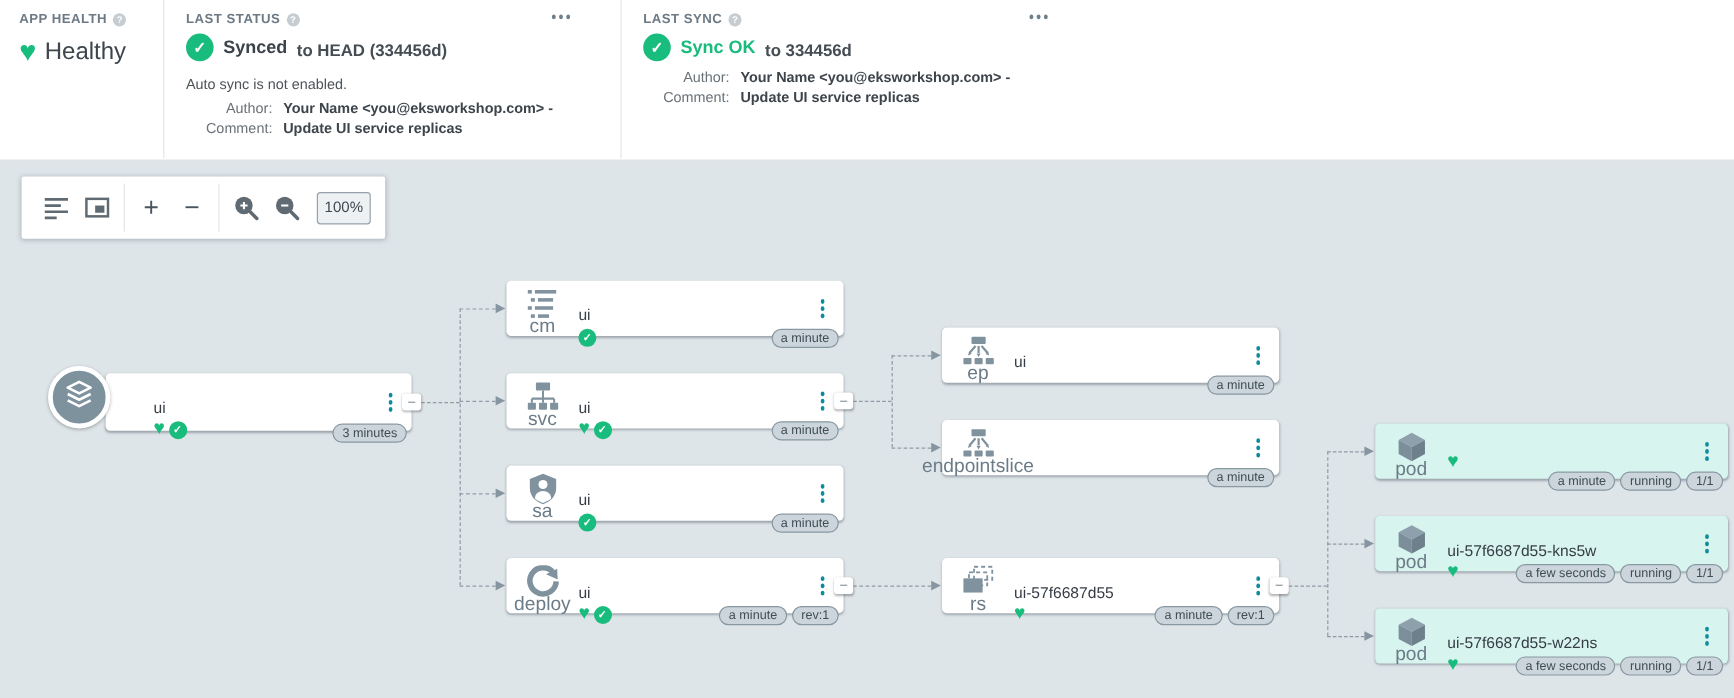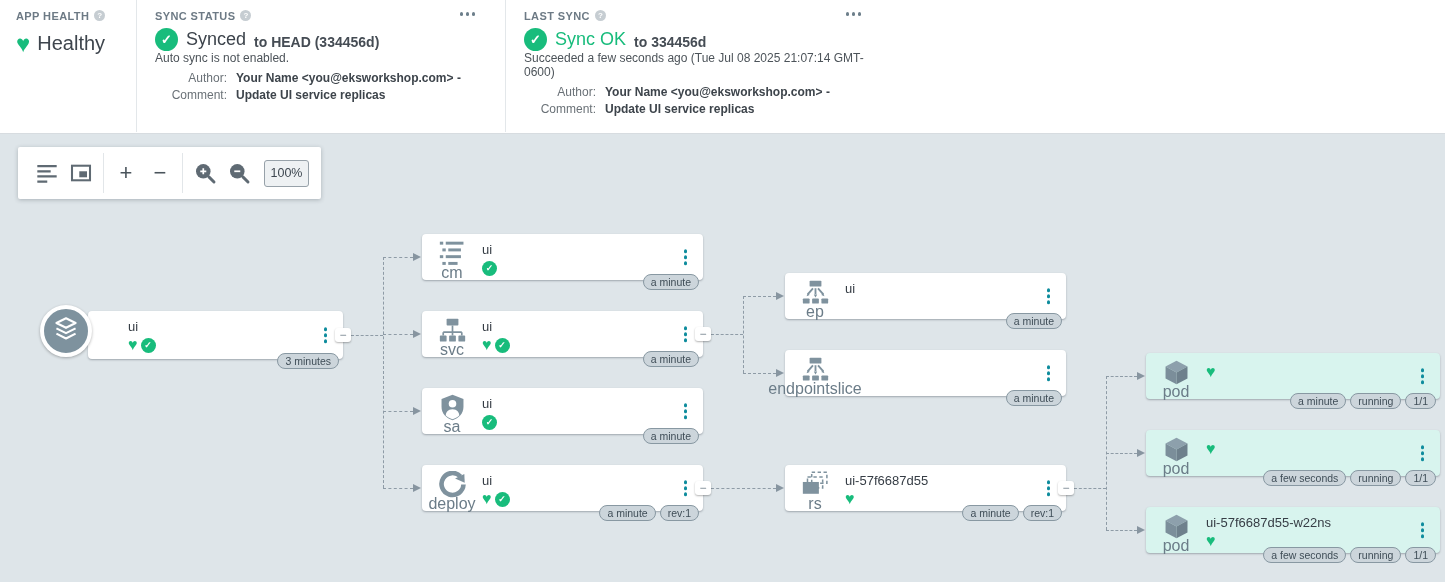--- a/index.html
+++ b/index.html
@@ -12,41 +12,41 @@
   *{box-sizing:border-box}
   body{margin:0;width:1445px;height:582px;position:relative;overflow:hidden;
        font-family:"Liberation Sans",sans-serif;background:#fff;color:#3d444c}
 
   
   .header{position:absolute;top:0;left:0;right:0;height:134px;background:#fff;
           border-bottom:1px solid #d7dce0}
   .panel{position:absolute;top:0;bottom:1px;padding:10px 0 0 16px}
   .panel-health{left:0;width:136px}
   .panel-sync{left:136px;width:369px;border-left:1px solid #e3e7ea;padding-left:18px}
-  .panel-last{left:505px;width:382px;border-left:1px solid #e3e7ea;padding-left:18px}
-  .sec-label-row{display:flex;align-items:flex-start;gap:5px}
+  .panel-last{left:517px;width:382px;border-left:1px solid #e3e7ea;padding-left:18px}
+  .sec-label-row{display:flex;align-items:center;gap:5px}
   .sec-label{font-size:11px;font-weight:bold;color:#6d7a85;letter-spacing:.4px}
   .info-dot{width:11px;height:11px;border-radius:50%;background:#c6cdd2;color:#fff;
             font-size:8px;font-weight:bold;display:inline-flex;align-items:center;
             justify-content:center;cursor:pointer}
   .ellipsis{position:absolute;top:8px;display:flex;gap:2.5px;cursor:pointer;padding:4px}
   .ellipsis i{width:3.5px;height:3.5px;border-radius:50%;background:#6d7f8b;display:block}
   .panel-sync .ellipsis{right:26px}
   .panel-last .ellipsis{right:22px}
   .health-row{display:flex;align-items:center;gap:7px;margin-top:10px}
   .big-heart{color:var(--status-green);font-size:24px;line-height:22px}
   .health-text{font-size:20px;font-weight:400;color:#3e454d}
   .status-row{display:flex;align-items:center;gap:8px;margin-top:6px}
   .check-big{width:23px;height:23px;border-radius:50%;background:var(--status-green);
              color:#fff;font-size:13px;font-weight:bold;display:flex;align-items:center;
              justify-content:center;flex:0 0 auto}
-  .status-main{font-size:18px;font-weight:400;color:#3c434b}
+  .status-main{font-size:15px;font-weight:700;color:#3c434b}
   .status-main.green{color:var(--status-green)}
   .status-target{font-size:14px;font-weight:bold;color:#454c54;padding-top:4px}
-  .note{font-size:12px;color:#4c5359;}
+  .note{font-size:12px;color:#4c5359;margin-top:12px}
   .meta-grid{display:grid;grid-template-columns:72px auto;column-gap:9px;row-gap:3px;
              margin-top:6px;font-size:12px}
   .mlabel{color:#6a7177;text-align:right}
   .mval{color:#3d444b;font-weight:bold}
 
   
   .graph{position:absolute;top:134px;left:0;right:0;bottom:0;background:var(--graph-bg)}
 
   .toolbar{position:absolute;top:13px;left:18px;height:52px;background:#fff;border-radius:2px;
            box-shadow:0 1px 4px rgba(50,60,70,.3);display:flex;align-items:center;padding:0 12px}
@@ -58,21 +58,21 @@
   .zoom-box{width:45px;height:27px;border:1px solid #97a1a9;border-radius:3px;background:#eef1f3;
             font-size:12.5px;color:#3e4750;display:flex;align-items:center;justify-content:center;
             margin-left:8px}
 
   .gnode{position:absolute;background:#fff;border-radius:4px;
          box-shadow:0 1px 2px rgba(55,65,75,.38);display:flex;cursor:pointer}
   .gnode.pod{background:var(--pod-bg)}
   .icon-wrap{width:60px;display:flex;flex-direction:column;align-items:center;padding-top:6px;flex:0 0 auto}
   .icon-wrap svg{width:27px;height:27px}
   .kind-label{font-size:16px;color:#6b7c88;line-height:12px;white-space:nowrap}
-  .node-body{flex:1;padding-top:8px;min-width:0}
+  .node-body{flex:1;padding-top:21px;min-width:0}
   .node-name{font-size:13px;color:#363d45;white-space:nowrap;overflow:hidden}
   .nstatus{display:flex;gap:3px;margin-top:3px;align-items:center;height:16px}
   .heart{color:var(--status-green);font-size:16px;line-height:14px}
   .check-sm{width:15px;height:15px;border-radius:50%;background:var(--status-green);color:#fff;
             font-size:9px;font-weight:bold;display:flex;align-items:center;justify-content:center}
   .menu-dots{position:absolute;right:13px;top:50%;transform:translateY(-50%);
              display:flex;flex-direction:column;gap:2.5px;cursor:pointer;padding:3px}
   .menu-dots i{width:3.5px;height:3.5px;border-radius:50%;background:var(--menu-teal);display:block}
   .badges{position:absolute;right:4px;top:calc(100% - 6px);display:flex;gap:4px}
   .badge{font-size:10.5px;color:#3f4d57;background:#ccd5db;border:1px solid #8898a2;
@@ -103,21 +103,21 @@
       <span class="info-dot">?</span>
     </div>
     <div class="health-row">
       <span class="big-heart">♥</span>
       <span class="health-text">Healthy</span>
     </div>
   </div>
 
   <div class="panel panel-sync">
     <div class="sec-label-row">
-      <span class="sec-label">SYNC STATUS</span>
+      <span class="sec-label">LAST STATUS</span>
       <span class="info-dot">?</span>
     </div>
     <div class="ellipsis">
         <i></i>
         <i></i>
         <i></i>
       </div>
     <div class="status-row">
       <span class="check-big">✓</span>
       <span class="status-main">Synced</span>
@@ -140,21 +140,20 @@
     <div class="ellipsis">
         <i></i>
         <i></i>
         <i></i>
       </div>
     <div class="status-row">
       <span class="check-big">✓</span>
       <span class="status-main green">Sync OK</span>
       <span class="status-target">to 334456d</span>
     </div>
-    <div class="note">Succeeded a few seconds ago (Tue Jul 08 2025 21:07:14 GMT-0600)</div>
     <div class="meta-grid">
       <span class="mlabel">Author:</span>
       <span class="mval">Your Name &lt;you@eksworkshop.com&gt; -</span>
       <span class="mlabel">Comment:</span>
       <span class="mval">Update UI service replicas</span>
     </div>
   </div>
 </div>
 
 <div class="graph">
@@ -471,20 +470,21 @@
       <div class="gnode pod" style="left: 1146px; top: 296px; width: 294px; height: 46px;">
         <div class="icon-wrap">
           <svg viewBox="0 0 32 32">
             <polygon points="16,2 29,9 16,16 3,9" fill="#8da0ac"></polygon>
             <polygon points="3,9 16,16 16,30 3,23" fill="#7b8e9a"></polygon>
             <polygon points="29,9 29,23 16,30 16,16" fill="#6e808c"></polygon>
           </svg>
           <div class="kind-label">pod</div>
         </div>
         <div class="node-body">
+          <div class="node-name">ui-57f6687d55-kns5w</div>
           <div class="nstatus">
             <span class="heart">♥</span>
           </div>
         </div>
         <div class="menu-dots">
           <i></i>
           <i></i>
           <i></i>
         </div>
         <div class="badges">

